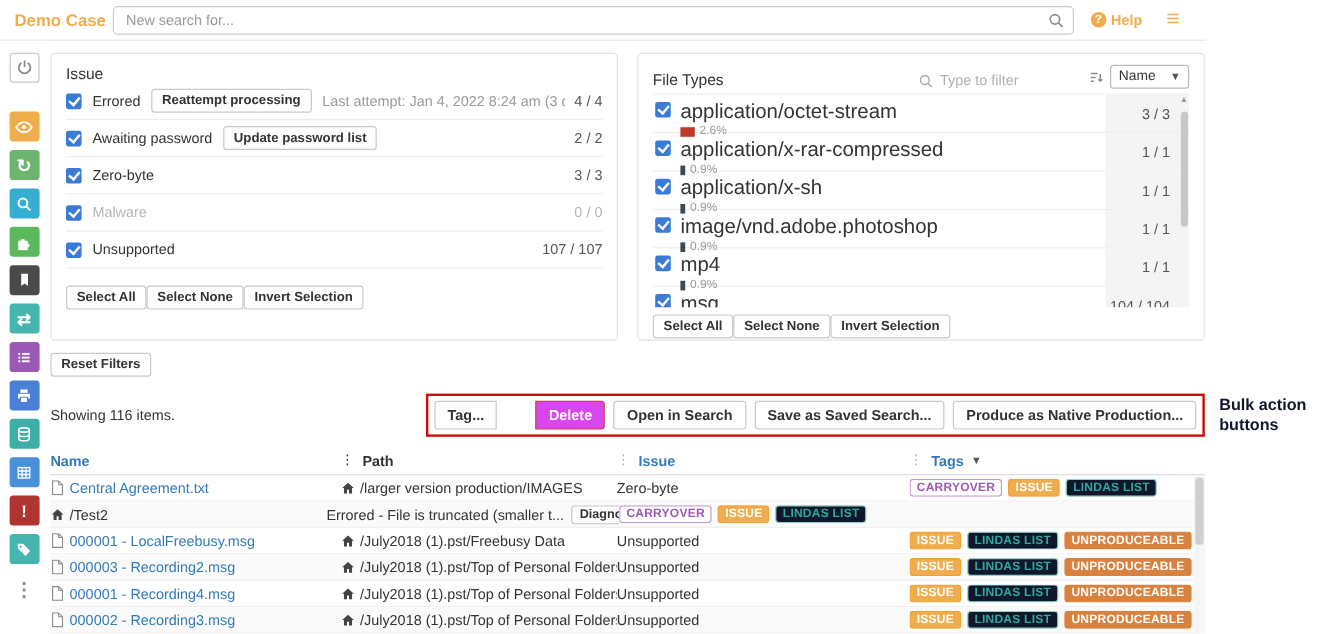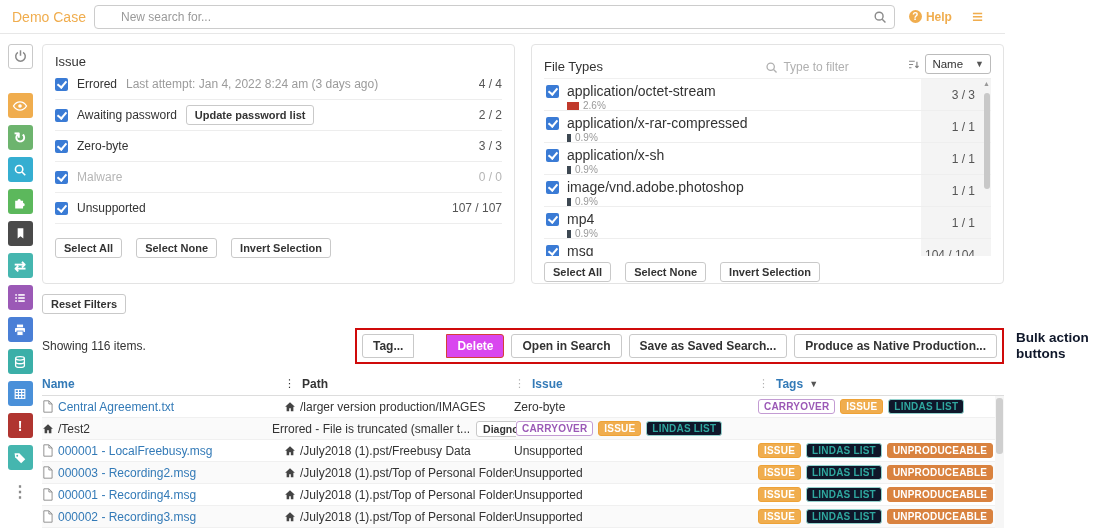--- a/index.html
+++ b/index.html
@@ -3,24 +3,24 @@
 <meta charset="utf-8">
 <style>
   * { margin:0; padding:0; box-sizing:border-box; }
   body { background:#fff; }
   .stage { position:relative; width:1111px; height:528px; background:#fff; overflow:hidden;
            font-family:"Liberation Sans", sans-serif; font-size:12px; color:#333; }
 
   
   .topbar { position:absolute; left:0; top:0; width:1005px; height:34px; background:#fff;
             border-bottom:1px solid #e7e7e7; display:flex; align-items:center; padding:0 14px 0 12px; }
-  .brand { color:#f0ad4e; font-weight:normal; font-size:14px; flex:0 0 82px; cursor:pointer; }
+  .brand { color:#f0ad4e; font-weight:bold; font-size:14px; flex:0 0 82px; cursor:pointer; }
   .searchwrap { flex:1; position:relative; margin-right:14px; }
   .searchwrap input { width:100%; height:24px; border:1px solid #ccc; border-radius:4px;
-            padding:0 28px 0 26px; font:12px "Liberation Sans", sans-serif; color:#be185d; outline:none; }
+            padding:0 28px 0 10px; font:12px "Liberation Sans", sans-serif; color:#be185d; outline:none; }
   .searchwrap input::placeholder { color:#9a9a9a; }
   .search-ico { position:absolute; right:8px; top:5px; }
   .helplink { color:#f0ad4e; font-size:12px; font-weight:bold; display:flex; align-items:center; gap:4px;
             cursor:pointer; white-space:nowrap; }
   .help-q { width:13px; height:13px; border-radius:50%; background:#f0ad4e; color:#fff; font-size:10px;
             font-weight:bold; display:flex; align-items:center; justify-content:center; }
   .burger { color:#f0ad4e; font-size:19px; font-weight:bold; margin-left:20px; margin-right:8px; cursor:pointer; line-height:1; }
 
   
   .sidebar { position:absolute; left:0; top:34px; width:40px; height:494px; background:#fff;
@@ -54,37 +54,37 @@
   .btn.xs { font-size:10.5px; padding:1px 6px; font-weight:600; }
   .btn.danger { background:#d946ef; border-color:#d43f3a; color:#fff; }
 
   
   .issue-row { display:flex; align-items:center; height:31px; border-bottom:1px solid #ededed; }
   .issue-row .lbl { margin-left:9px; font-size:12px; color:#333; }
   .issue-row .btn { margin-left:9px; }
   .issue-row .note { margin-left:9px; color:#9b9b9b; font-size:12px; white-space:nowrap; overflow:hidden; }
   .issue-row .count { margin-left:auto; color:#555; font-size:12px; padding-left:8px; white-space:nowrap; }
   .issue-row.muted .lbl, .issue-row.muted .count { color:#b5b5b5; }
-  .panel-btns { display:flex; gap:14px; margin-top:14px;align-items:flex-end; }
+  .panel-btns { display:flex; gap:0; margin-top:14px;align-items:flex-end; }
 
   
   .ft-head { display:flex; align-items:flex-end; }
   .ft-filter { margin-left:auto; display:flex; align-items:center; gap:5px; margin-right:14px; }
   .ft-filter input { border:none; outline:none; width:110px; font:12px "Liberation Sans",sans-serif; color:#333; }
   .ft-filter input::placeholder { color:#b0b0b0; }
   .ft-sort { display:flex; align-items:center; gap:5px; }
   .ft-select { border:1px solid #bbb; border-radius:3px; background:#fff; height:20px; display:flex;
                align-items:center; padding:0 6px; gap:12px; font-size:11.5px; cursor:pointer; }
   .ft-select .car { font-size:9px; color:#555; }
   .ft-list { position:relative; height:178px; overflow:hidden; margin-top:4px; border-top:1px solid #f0f0f0; }
   .ft-row { display:flex; align-items:stretch; height:32px; border-bottom:1px solid #eee; }
   .ft-main { flex:1; display:flex; padding:4px 0 0 2px; min-width:0; }
   .ft-main .cb { margin-top:2px; }
   .ft-text { margin-left:8px; min-width:0; }
-  .ft-name { font-size:14px; color:#333; white-space:nowrap; }
+  .ft-name { font-size:17px; color:#333; white-space:nowrap; }
   .ft-barline { display:flex; align-items:center; margin-top:1px; }
   .ft-bar { display:inline-block; height:8px; margin-right:4px; }
   .ft-bar.red { width:12px; background:#c0392b; }
   .ft-bar.dark { width:4px; background:#3d4852; }
   .ft-pct { font-size:10px; color:#999; }
   .ft-count { width:70px; background:#f4f4f4; display:flex; align-items:center; justify-content:flex-end;
               padding-right:16px; color:#555; font-size:12px; flex:0 0 auto; }
   .ft-scroll { position:absolute; right:0; top:0; width:9px; height:100%; }
   .ft-scroll .up { position:absolute; top:1px; right:1px; font-size:7px; color:#999; }
   .ft-scroll .thumb { position:absolute; top:14px; right:1px; width:6px; height:96px; background:#c8c8c8; border-radius:3px; cursor:pointer; }
@@ -242,20 +242,21 @@
   <main class="content">
 
     <div class="panels">
 
       <section class="panel">
         <div class="panel-title">Issue</div>
 
         <div class="issue-row">
           <span class="cb"></span>
           <span class="lbl">Errored</span>
+          <button class="btn">Reattempt processing</button>
           <span class="note">Last attempt: Jan 4, 2022 8:24 am (3 days ago)</span>
           <span class="count">4 / 4</span>
         </div>
         <div class="issue-row">
           <span class="cb"></span>
           <span class="lbl">Awaiting password</span>
           <button class="btn">Update password list</button>
           <span class="count">2 / 2</span>
         </div>
         <div class="issue-row">

